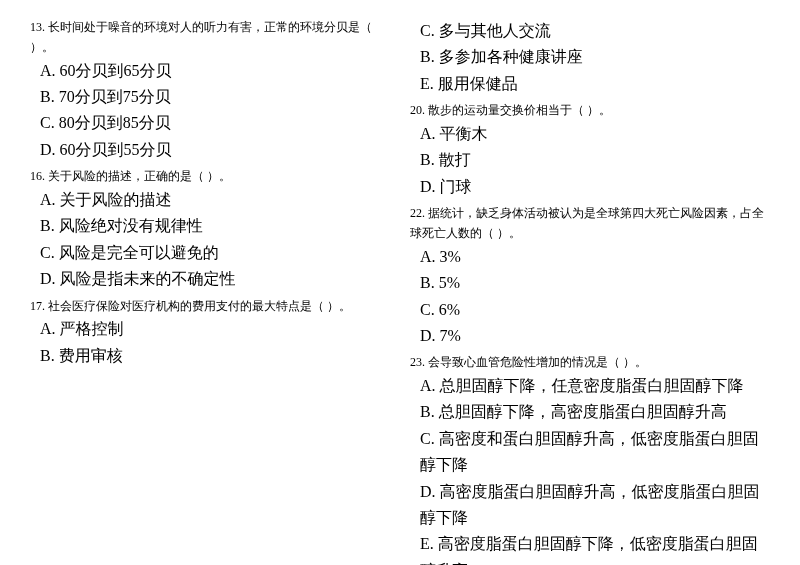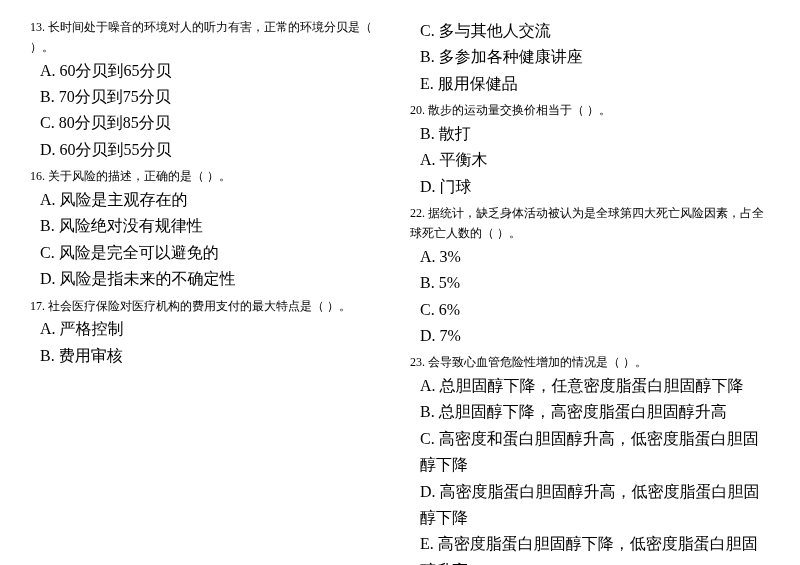--- a/index.html
+++ b/index.html
@@ -54,41 +54,41 @@
   <div class="col" id="left-col">
       <div class="question">
         <span class="question-text">13. 长时间处于噪音的环境对人的听力有害，正常的环境分贝是（   ）。</span>
         <span class="option">A. 60分贝到65分贝</span>
         <span class="option">B. 70分贝到75分贝</span>
         <span class="option">C. 80分贝到85分贝</span>
         <span class="option">D. 60分贝到55分贝</span>
       </div>
       <div class="question">
         <span class="question-text">16. 关于风险的描述，正确的是（   ）。</span>
-        <span class="option">A. 风险是主观存在的</span>
+        <span class="option">A. 关于风险的描述</span>
         <span class="option">B. 风险绝对没有规律性</span>
         <span class="option">C. 风险是完全可以避免的</span>
         <span class="option">D. 风险是指未来的不确定性</span>
       </div>
       <div class="question">
         <span class="question-text">17. 社会医疗保险对医疗机构的费用支付的最大特点是（   ）。</span>
         <span class="option">A. 严格控制</span>
         <span class="option">B. 费用审核</span>
       </div>
     </div>
   <div class="col" id="right-col">
       <div class="question">
         <span class="option">C. 多与其他人交流</span>
         <span class="option">B. 多参加各种健康讲座</span>
         <span class="option">E. 服用保健品</span>
       </div>
       <div class="question">
         <span class="question-text">20. 散步的运动量交换价相当于（   ）。</span>
+        <span class="option">A. 平衡木</span>
         <span class="option">B. 散打</span>
-        <span class="option">A. 平衡木</span>
         <span class="option">D. 门球</span>
       </div>
       <div class="question">
         <span class="question-text">22. 据统计，缺乏身体活动被认为是全球第四大死亡风险因素，占全球死亡人数的（   ）。</span>
         <span class="option">A. 3%</span>
         <span class="option">B. 5%</span>
         <span class="option">C. 6%</span>
         <span class="option">D. 7%</span>
       </div>
       <div class="question">

